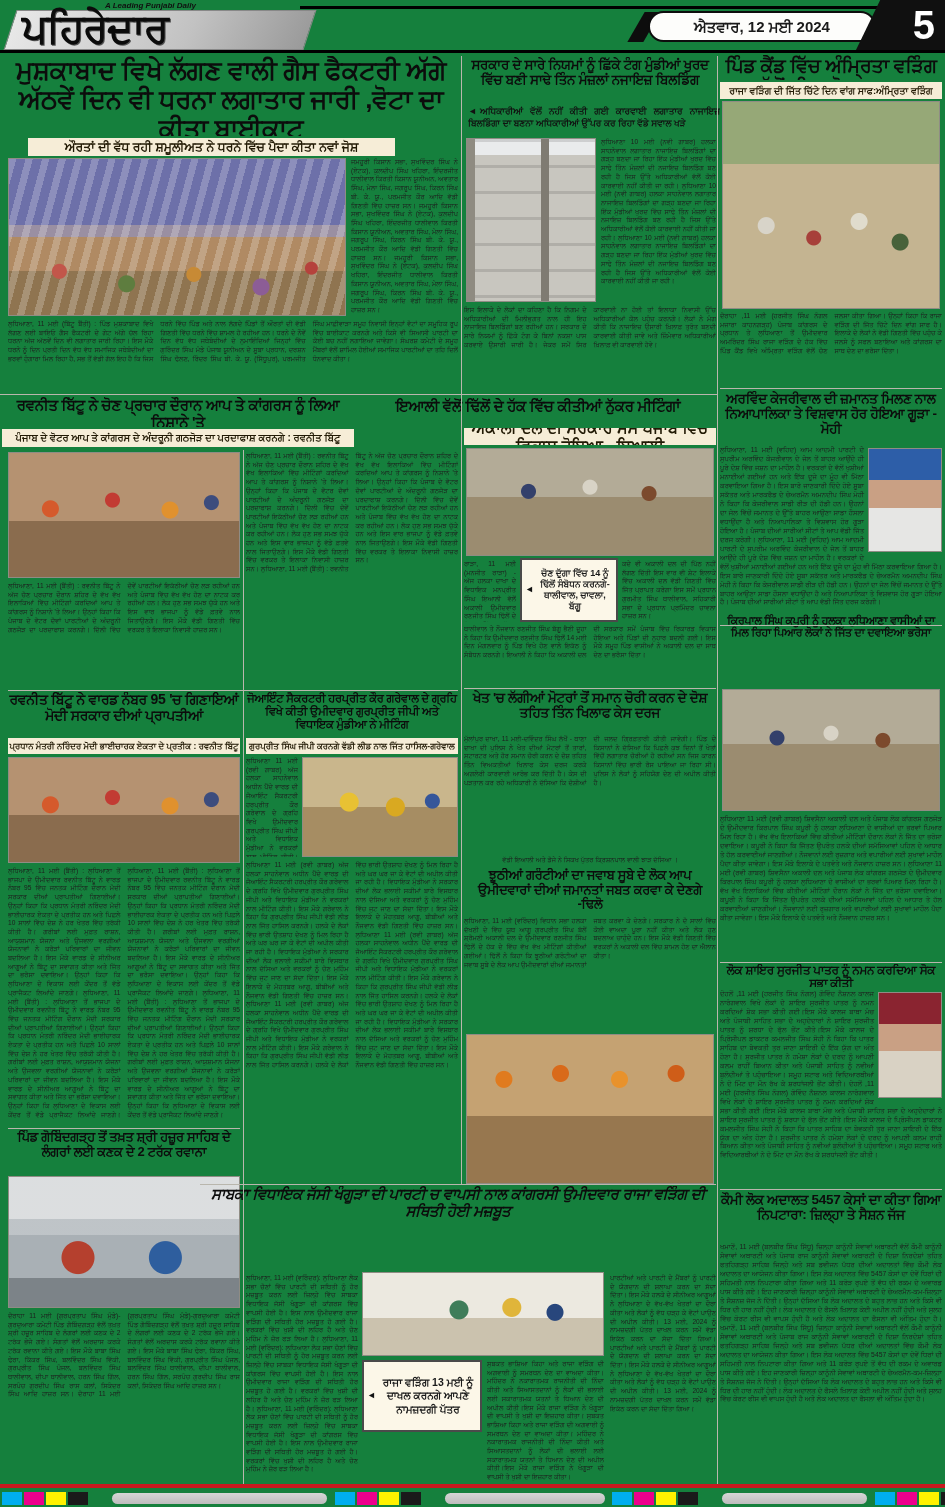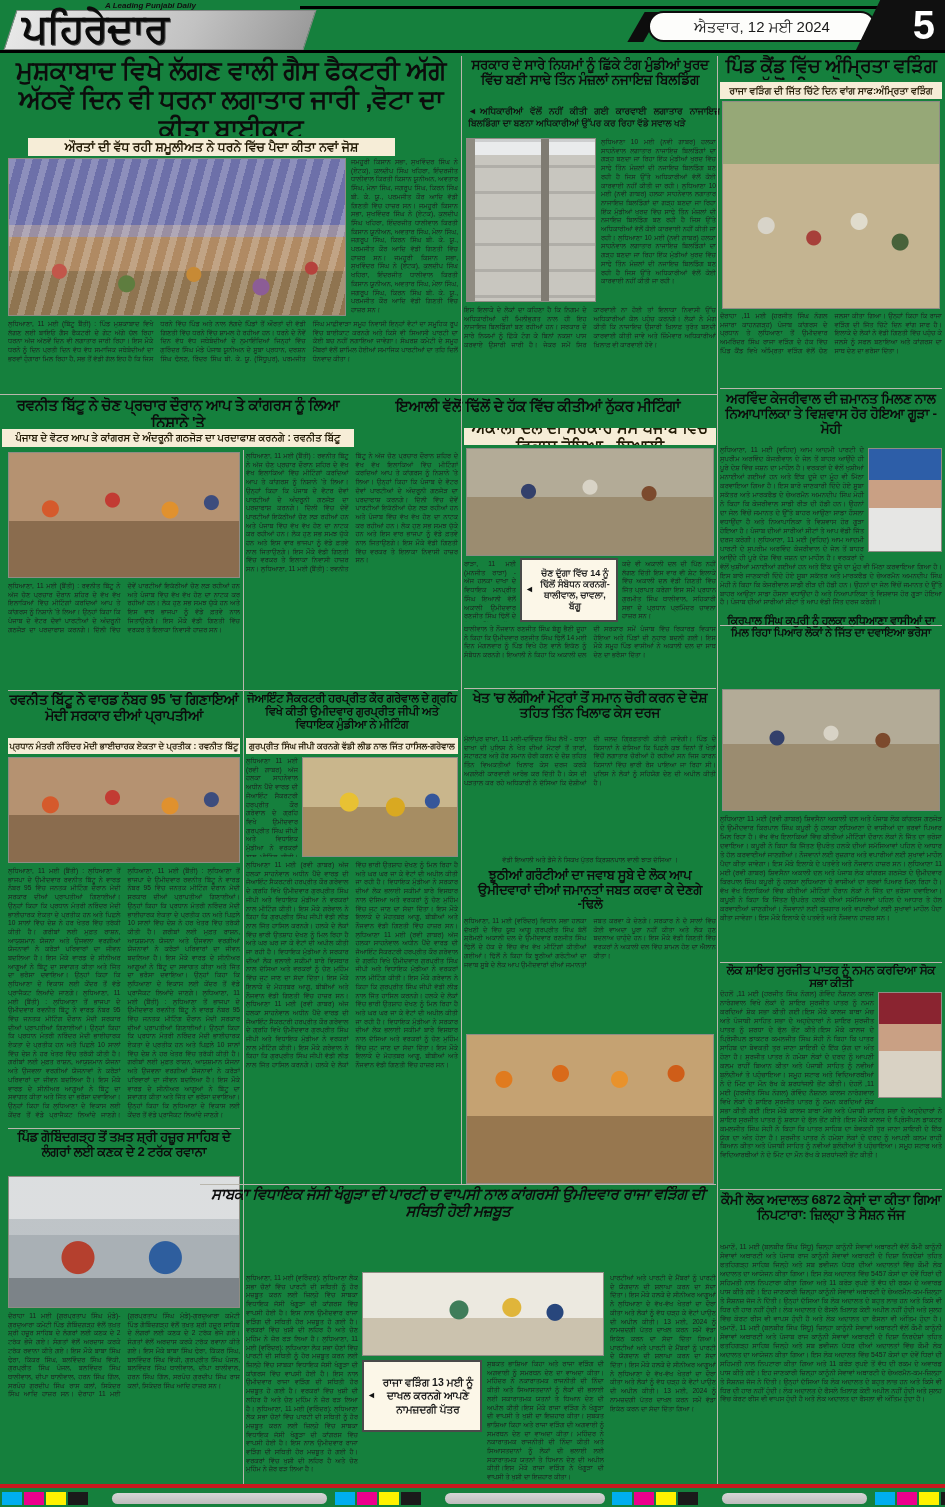--- a/index.html
+++ b/index.html
@@ -8,21 +8,21 @@
   .abs{position:absolute;box-sizing:border-box;}
   
   .logo-band{background:linear-gradient(100deg,#e8e8e8 0%,#c2c2c2 60%,#9a9a9a 100%);
              transform:skewX(-18deg);border:1px solid #888;}
   .logo-text{font-weight:bold;font-size:40px;letter-spacing:-1px;color:#0b0b0b;line-height:1;
              text-shadow:1px 1px 0 #555;}
   .tagline{font-size:8px;font-style:italic;font-weight:bold;color:#111;}
   .top-rule{background:#000;}
   .date-pill{border:2px solid #0d0d0d;border-radius:16px;background:#fdfdfb;
              display:flex;align-items:center;justify-content:center;
-             font-weight:normal;font-size:15px;}
+             font-weight:bold;font-size:15px;}
   .date-wedge{background:#0d0d0d;transform:skewX(-30deg);}
   .corner{background:#101010;clip-path:polygon(28% 0,100% 0,100% 100%,0 100%);}
   .pageno{color:#fff;font-size:40px;font-weight:bold;text-align:right;padding:0 10px;line-height:50px;}
   
   .hl{font-weight:bold;color:#0c0c0c;text-align:center;line-height:1.12;overflow:hidden;letter-spacing:-.3px;}
   .sub{background:#f6edd7;font-weight:bold;text-align:center;color:#221a05;overflow:hidden;
        display:flex;align-items:center;justify-content:center;}
   .bullet-line{font-weight:bold;font-size:9px;line-height:1.35;color:#111;overflow:hidden;text-align:justify;}
   .bt{font-size:6.6px;line-height:1.32;text-align:justify;color:#1d1d1d;overflow:hidden;
       word-break:break-word;}
@@ -219,21 +219,21 @@
     <div class="abs photo ph-press" style="left:362px;top:1272px;width:242px;height:84px;"></div>
     <div class="abs capbox" style="left:362px;top:1360px;width:120px;height:72px;font-size:10.5px;line-height:1.3;">
       <span class="ptr">◄</span>
         <span>ਰਾਜਾ ਵੜਿੰਗ 13 ਮਈ ਨੂੰ ਦਾਖਲ ਕਰਨਗੇ ਆਪਣੇ ਨਾਮਜ਼ਦਗੀ ਪੱਤਰ</span>
     </div>
     <div class="abs bt" style="left:487px;top:1360px;width:117px;height:136px;">ਸੁਬਕਤ ਭਾਸ਼ਿਆ ਕਿਹਾ ਅਤੇ ਰਾਜਾ ਵੜਿੰਗ ਦੀ ਅਗਵਾਈ ਨੂੰ ਸਮਰਥਨ ਦੇਣ ਦਾ ਵਾਅਦਾ ਕੀਤਾ। ਮਹਿੰਦਰ ਨੇ ਨਕਾਰਾਤਮਕ ਰਾਜਨੀਤੀ ਦੀ ਨਿੰਦਾ ਕੀਤੀ ਅਤੇ ਸਿਆਸਤਦਾਨਾਂ ਨੂੰ ਲੋਕਾਂ ਦੀ ਭਲਾਈ ਲਈ ਸਕਾਰਾਤਮਕ ਯਤਨਾਂ ਤੇ ਧਿਆਨ ਦੇਣ ਦੀ ਅਪੀਲ ਕੀਤੀ।ਇਸ ਮੌਕੇ ਰਾਜਾ ਵੜਿੰਗ ਨੇ ਖੰਗੂੜਾ ਦੀ ਵਾਪਸੀ ਤੇ ਖੁਸ਼ੀ ਦਾ ਇਜ਼ਹਾਰ ਕੀਤਾ। ਸੁਬਕਤ ਭਾਸ਼ਿਆ ਕਿਹਾ ਅਤੇ ਰਾਜਾ ਵੜਿੰਗ ਦੀ ਅਗਵਾਈ ਨੂੰ ਸਮਰਥਨ ਦੇਣ ਦਾ ਵਾਅਦਾ ਕੀਤਾ। ਮਹਿੰਦਰ ਨੇ ਨਕਾਰਾਤਮਕ ਰਾਜਨੀਤੀ ਦੀ ਨਿੰਦਾ ਕੀਤੀ ਅਤੇ ਸਿਆਸਤਦਾਨਾਂ ਨੂੰ ਲੋਕਾਂ ਦੀ ਭਲਾਈ ਲਈ ਸਕਾਰਾਤਮਕ ਯਤਨਾਂ ਤੇ ਧਿਆਨ ਦੇਣ ਦੀ ਅਪੀਲ ਕੀਤੀ।ਇਸ ਮੌਕੇ ਰਾਜਾ ਵੜਿੰਗ ਨੇ ਖੰਗੂੜਾ ਦੀ ਵਾਪਸੀ ਤੇ ਖੁਸ਼ੀ ਦਾ ਇਜ਼ਹਾਰ ਕੀਤਾ।</div>
     <div class="abs bt" style="left:610px;top:1274px;width:106px;height:222px;">ਪਾਰਟੀਆਂ ਅਤੇ ਪਾਰਟੀ ਦੇ ਮੈਂਬਰਾਂ ਨੂੰ ਪਾਰਟੀ ਦੇ ਯੋਗਦਾਨ ਦੀ ਸ਼ਲਾਘਾ ਕਰਨ ਦਾ ਸੱਦਾ ਦਿੱਤਾ। ਇਸ ਮੌਕੇ ਹਲਕੇ ਦੇ ਸੀਨੀਅਰ ਆਗੂਆਂ ਨੇ ਲੁਧਿਆਣਾ ਦੇ ਵੱਖ-ਵੱਖ ਖੇਤਰਾਂ ਦਾ ਦੌਰਾ ਕੀਤਾ ਅਤੇ ਲੋਕਾਂ ਨੂੰ ਵੱਧ ਚੜ੍ਹ ਕੇ ਵੋਟਾਂ ਪਾਉਣ ਦੀ ਅਪੀਲ ਕੀਤੀ। 13 ਮਈ, 2024 ਨੂੰ ਨਾਮਜ਼ਦਗੀ ਪੱਤਰ ਦਾਖਲ ਕਰਨ ਸਮੇਂ ਵੱਡਾ ਇਕੱਠ ਕਰਨ ਦਾ ਸੱਦਾ ਦਿੱਤਾ ਗਿਆ। ਪਾਰਟੀਆਂ ਅਤੇ ਪਾਰਟੀ ਦੇ ਮੈਂਬਰਾਂ ਨੂੰ ਪਾਰਟੀ ਦੇ ਯੋਗਦਾਨ ਦੀ ਸ਼ਲਾਘਾ ਕਰਨ ਦਾ ਸੱਦਾ ਦਿੱਤਾ। ਇਸ ਮੌਕੇ ਹਲਕੇ ਦੇ ਸੀਨੀਅਰ ਆਗੂਆਂ ਨੇ ਲੁਧਿਆਣਾ ਦੇ ਵੱਖ-ਵੱਖ ਖੇਤਰਾਂ ਦਾ ਦੌਰਾ ਕੀਤਾ ਅਤੇ ਲੋਕਾਂ ਨੂੰ ਵੱਧ ਚੜ੍ਹ ਕੇ ਵੋਟਾਂ ਪਾਉਣ ਦੀ ਅਪੀਲ ਕੀਤੀ। 13 ਮਈ, 2024 ਨੂੰ ਨਾਮਜ਼ਦਗੀ ਪੱਤਰ ਦਾਖਲ ਕਰਨ ਸਮੇਂ ਵੱਡਾ ਇਕੱਠ ਕਰਨ ਦਾ ਸੱਦਾ ਦਿੱਤਾ ਗਿਆ।</div>
   </section>
 
   <section>
-    <h2 class="abs hl" style="left:720px;top:1192px;width:222px;height:48px;font-size:13.5px;margin:0;">ਕੌਮੀ ਲੋਕ ਅਦਾਲਤ 6872 ਕੇਸਾਂ ਦਾ ਕੀਤਾ ਗਿਆ ਨਿਪਟਾਰਾ: ਜ਼ਿਲ੍ਹਾ ਤੇ ਸੈਸ਼ਨ ਜੱਜ</h2>
+    <h2 class="abs hl" style="left:720px;top:1192px;width:222px;height:48px;font-size:13.5px;margin:0;">ਕੌਮੀ ਲੋਕ ਅਦਾਲਤ 5457 ਕੇਸਾਂ ਦਾ ਕੀਤਾ ਗਿਆ ਨਿਪਟਾਰਾ: ਜ਼ਿਲ੍ਹਾ ਤੇ ਸੈਸ਼ਨ ਜੱਜ</h2>
     <div class="abs bt" style="left:720px;top:1243px;width:222px;height:240px;font-size:6.8px;">ਖਮਾਣੋਂ, 11 ਮਈ (ਬਲਬੀਰ ਸਿੰਘ ਸਿੱਧੂ) ਜ਼ਿਲ੍ਹਾ ਕਾਨੂੰਨੀ ਸੇਵਾਵਾਂ ਅਥਾਰਟੀ ਵੱਲੋਂ ਕੌਮੀ ਕਾਨੂੰਨੀ ਸੇਵਾਵਾਂ ਅਥਾਰਟੀ ਅਤੇ ਪੰਜਾਬ ਰਾਜ ਕਾਨੂੰਨੀ ਸੇਵਾਵਾਂ ਅਥਾਰਟੀ ਦੇ ਦਿਸ਼ਾ ਨਿਰਦੇਸ਼ਾਂ ਤਹਿਤ ਫਤਹਿਗੜ੍ਹ ਸਾਹਿਬ ਜਿਲ੍ਹੇ ਅਤੇ ਸਬ ਡਵੀਜਨ ਪੱਧਰ ਦੀਆਂ ਅਦਾਲਤਾਂ ਵਿੱਚ ਕੌਮੀ ਲੋਕ ਅਦਾਲਤ ਦਾ ਆਯੋਜਨ ਕੀਤਾ ਗਿਆ। ਇਸ ਲੋਕ ਅਦਾਲਤ ਵਿੱਚ 5457 ਕੇਸਾਂ ਦਾ ਦੋਵੇਂ ਧਿਰਾਂ ਦੀ ਸਹਿਮਤੀ ਨਾਲ ਨਿਪਟਾਰਾ ਕੀਤਾ ਗਿਆ ਅਤੇ 11 ਕਰੋੜ ਰੁਪਏ ਤੋਂ ਵੱਧ ਦੀ ਰਕਮ ਦੇ ਅਵਾਰਡ ਪਾਸ ਕੀਤੇ ਗਏ। ਇਹ ਜਾਣਕਾਰੀ ਜ਼ਿਲ੍ਹਾ ਕਾਨੂੰਨੀ ਸੇਵਾਵਾਂ ਅਥਾਰਟੀ ਦੇ ਚੇਅਰਮੈਨ-ਕਮ-ਜ਼ਿਲ੍ਹਾ ਤੇ ਸੈਸ਼ਨਜ਼ ਜੱਜ ਨੇ ਦਿੱਤੀ। ਉਨ੍ਹਾਂ ਦੱਸਿਆ ਕਿ ਲੋਕ ਅਦਾਲਤ ਦੇ ਬਹੁਤ ਲਾਭ ਹਨ ਅਤੇ ਕਿਸੇ ਵੀ ਧਿਰ ਦੀ ਹਾਰ ਨਹੀਂ ਹੁੰਦੀ। ਲੋਕ ਅਦਾਲਤ ਦੇ ਫੈਸਲੇ ਖ਼ਿਲਾਫ਼ ਕੋਈ ਅਪੀਲ ਨਹੀਂ ਹੁੰਦੀ ਅਤੇ ਸੁਲਹ ਵਿੱਚ ਕੋਰਟ ਫੀਸ ਵੀ ਵਾਪਸ ਹੁੰਦੀ ਹੈ ਅਤੇ ਲੋਕ ਅਦਾਲਤ ਦਾ ਫੈਸਲਾ ਵੀ ਅੰਤਿਮ ਹੁੰਦਾ ਹੈ। ਖਮਾਣੋਂ, 11 ਮਈ (ਬਲਬੀਰ ਸਿੰਘ ਸਿੱਧੂ) ਜ਼ਿਲ੍ਹਾ ਕਾਨੂੰਨੀ ਸੇਵਾਵਾਂ ਅਥਾਰਟੀ ਵੱਲੋਂ ਕੌਮੀ ਕਾਨੂੰਨੀ ਸੇਵਾਵਾਂ ਅਥਾਰਟੀ ਅਤੇ ਪੰਜਾਬ ਰਾਜ ਕਾਨੂੰਨੀ ਸੇਵਾਵਾਂ ਅਥਾਰਟੀ ਦੇ ਦਿਸ਼ਾ ਨਿਰਦੇਸ਼ਾਂ ਤਹਿਤ ਫਤਹਿਗੜ੍ਹ ਸਾਹਿਬ ਜਿਲ੍ਹੇ ਅਤੇ ਸਬ ਡਵੀਜਨ ਪੱਧਰ ਦੀਆਂ ਅਦਾਲਤਾਂ ਵਿੱਚ ਕੌਮੀ ਲੋਕ ਅਦਾਲਤ ਦਾ ਆਯੋਜਨ ਕੀਤਾ ਗਿਆ। ਇਸ ਲੋਕ ਅਦਾਲਤ ਵਿੱਚ 5457 ਕੇਸਾਂ ਦਾ ਦੋਵੇਂ ਧਿਰਾਂ ਦੀ ਸਹਿਮਤੀ ਨਾਲ ਨਿਪਟਾਰਾ ਕੀਤਾ ਗਿਆ ਅਤੇ 11 ਕਰੋੜ ਰੁਪਏ ਤੋਂ ਵੱਧ ਦੀ ਰਕਮ ਦੇ ਅਵਾਰਡ ਪਾਸ ਕੀਤੇ ਗਏ। ਇਹ ਜਾਣਕਾਰੀ ਜ਼ਿਲ੍ਹਾ ਕਾਨੂੰਨੀ ਸੇਵਾਵਾਂ ਅਥਾਰਟੀ ਦੇ ਚੇਅਰਮੈਨ-ਕਮ-ਜ਼ਿਲ੍ਹਾ ਤੇ ਸੈਸ਼ਨਜ਼ ਜੱਜ ਨੇ ਦਿੱਤੀ। ਉਨ੍ਹਾਂ ਦੱਸਿਆ ਕਿ ਲੋਕ ਅਦਾਲਤ ਦੇ ਬਹੁਤ ਲਾਭ ਹਨ ਅਤੇ ਕਿਸੇ ਵੀ ਧਿਰ ਦੀ ਹਾਰ ਨਹੀਂ ਹੁੰਦੀ। ਲੋਕ ਅਦਾਲਤ ਦੇ ਫੈਸਲੇ ਖ਼ਿਲਾਫ਼ ਕੋਈ ਅਪੀਲ ਨਹੀਂ ਹੁੰਦੀ ਅਤੇ ਸੁਲਹ ਵਿੱਚ ਕੋਰਟ ਫੀਸ ਵੀ ਵਾਪਸ ਹੁੰਦੀ ਹੈ ਅਤੇ ਲੋਕ ਅਦਾਲਤ ਦਾ ਫੈਸਲਾ ਵੀ ਅੰਤਿਮ ਹੁੰਦਾ ਹੈ।</div>
   </section>
 
   <div class="abs vrule" style="left:461px;top:56px;height:1128px;"></div>
   <div class="abs vrule" style="left:717px;top:56px;height:1428px;"></div>
   <div class="abs vrule" style="left:243px;top:450px;height:1034px;"></div>
   <div class="abs hrule" style="left:0;top:394px;width:717px;"></div>
   <div class="abs hrule" style="left:464px;top:688px;width:252px;"></div>
   <div class="abs hrule" style="left:720px;top:388px;width:222px;"></div>
   <div class="abs hrule" style="left:720px;top:625px;width:222px;"></div>

